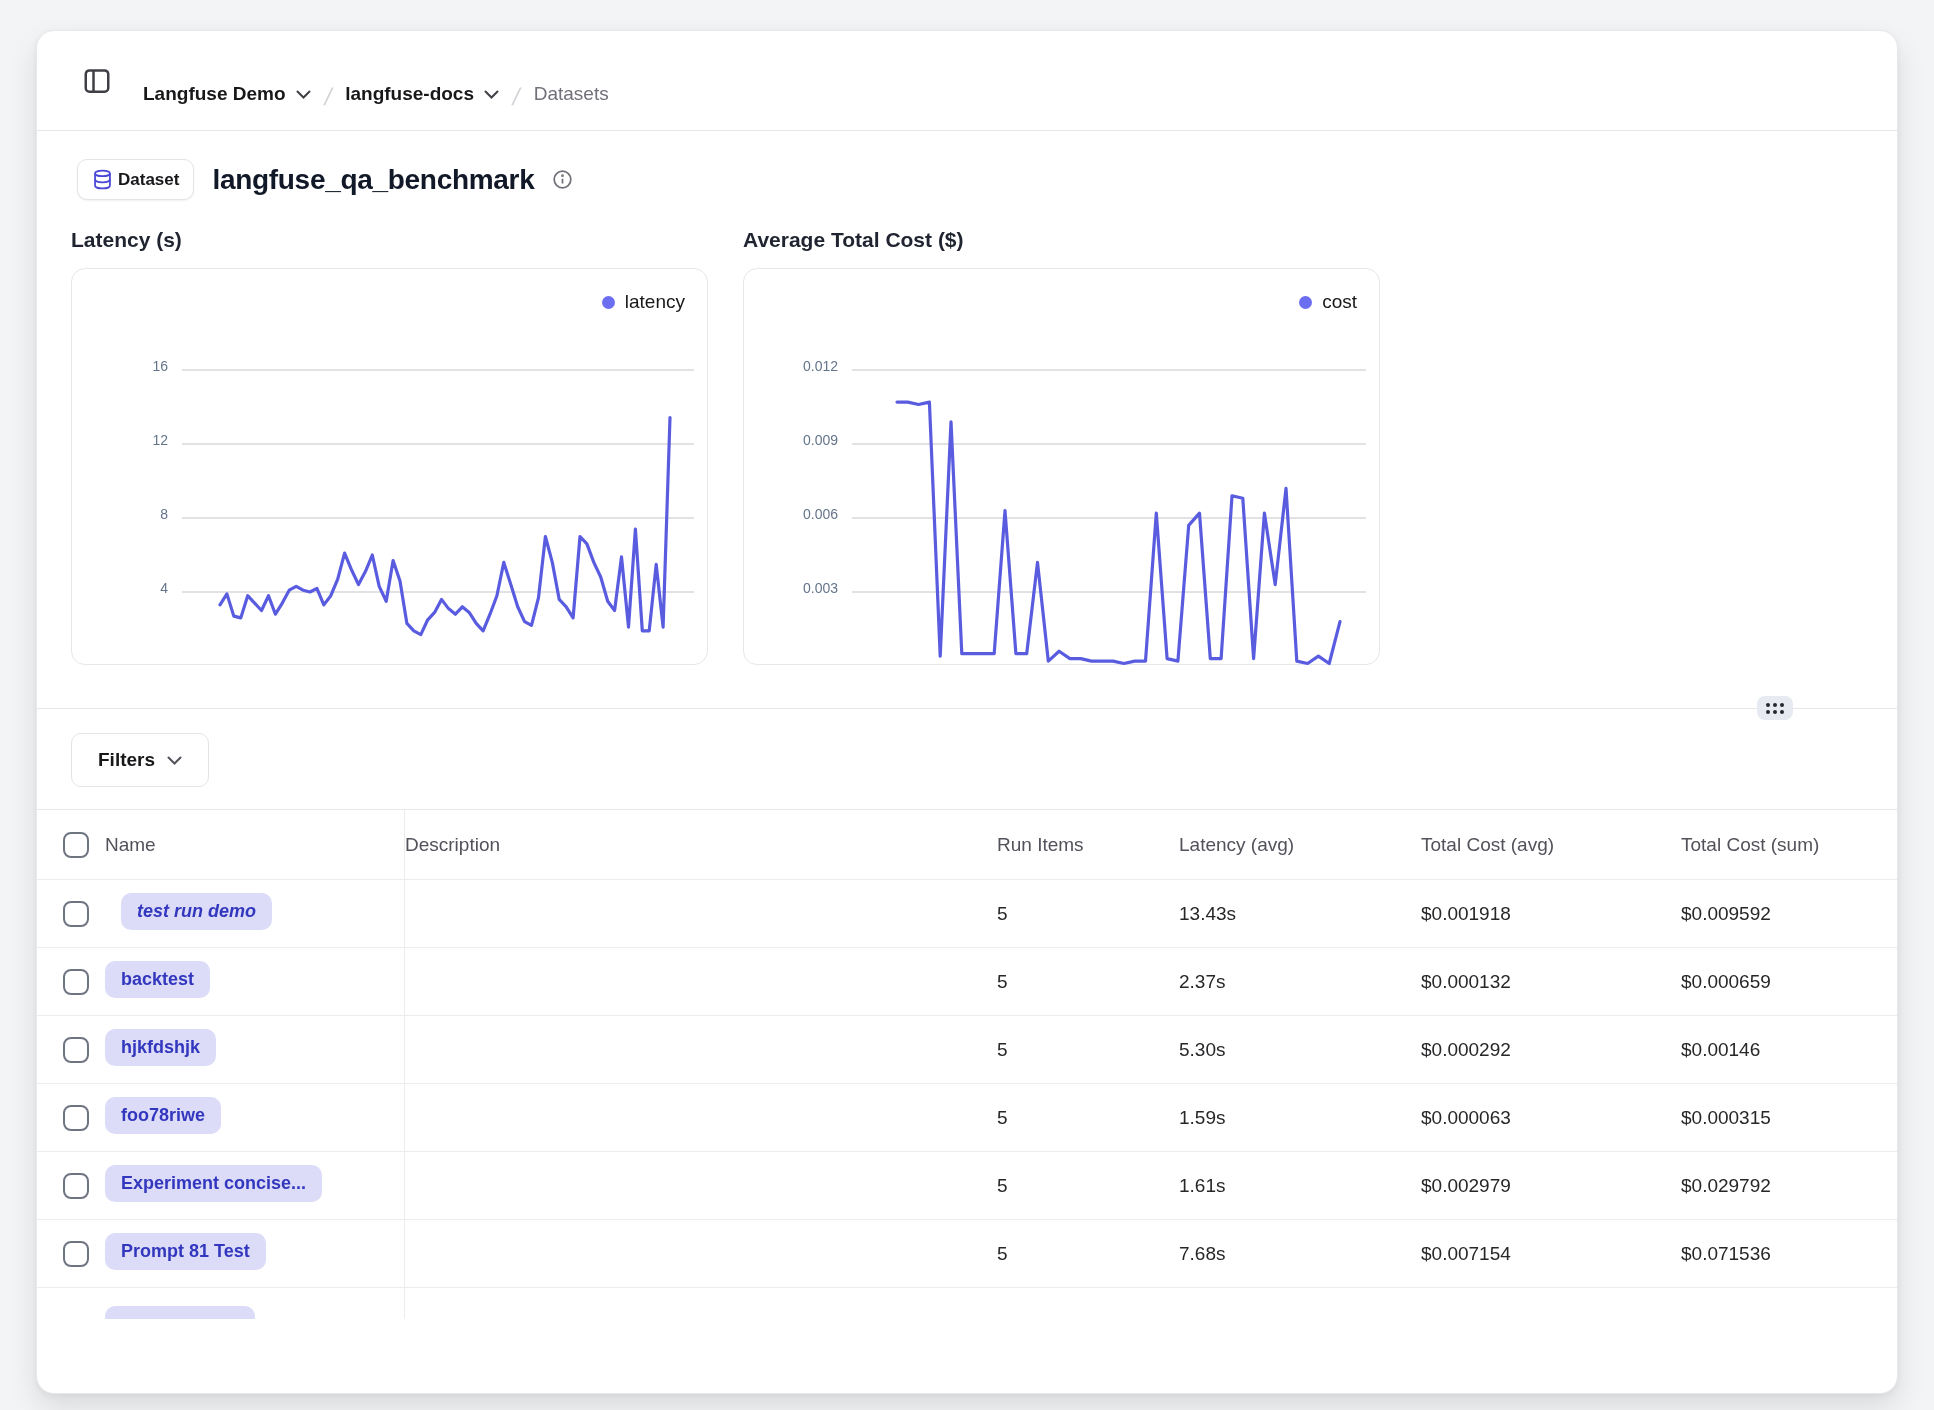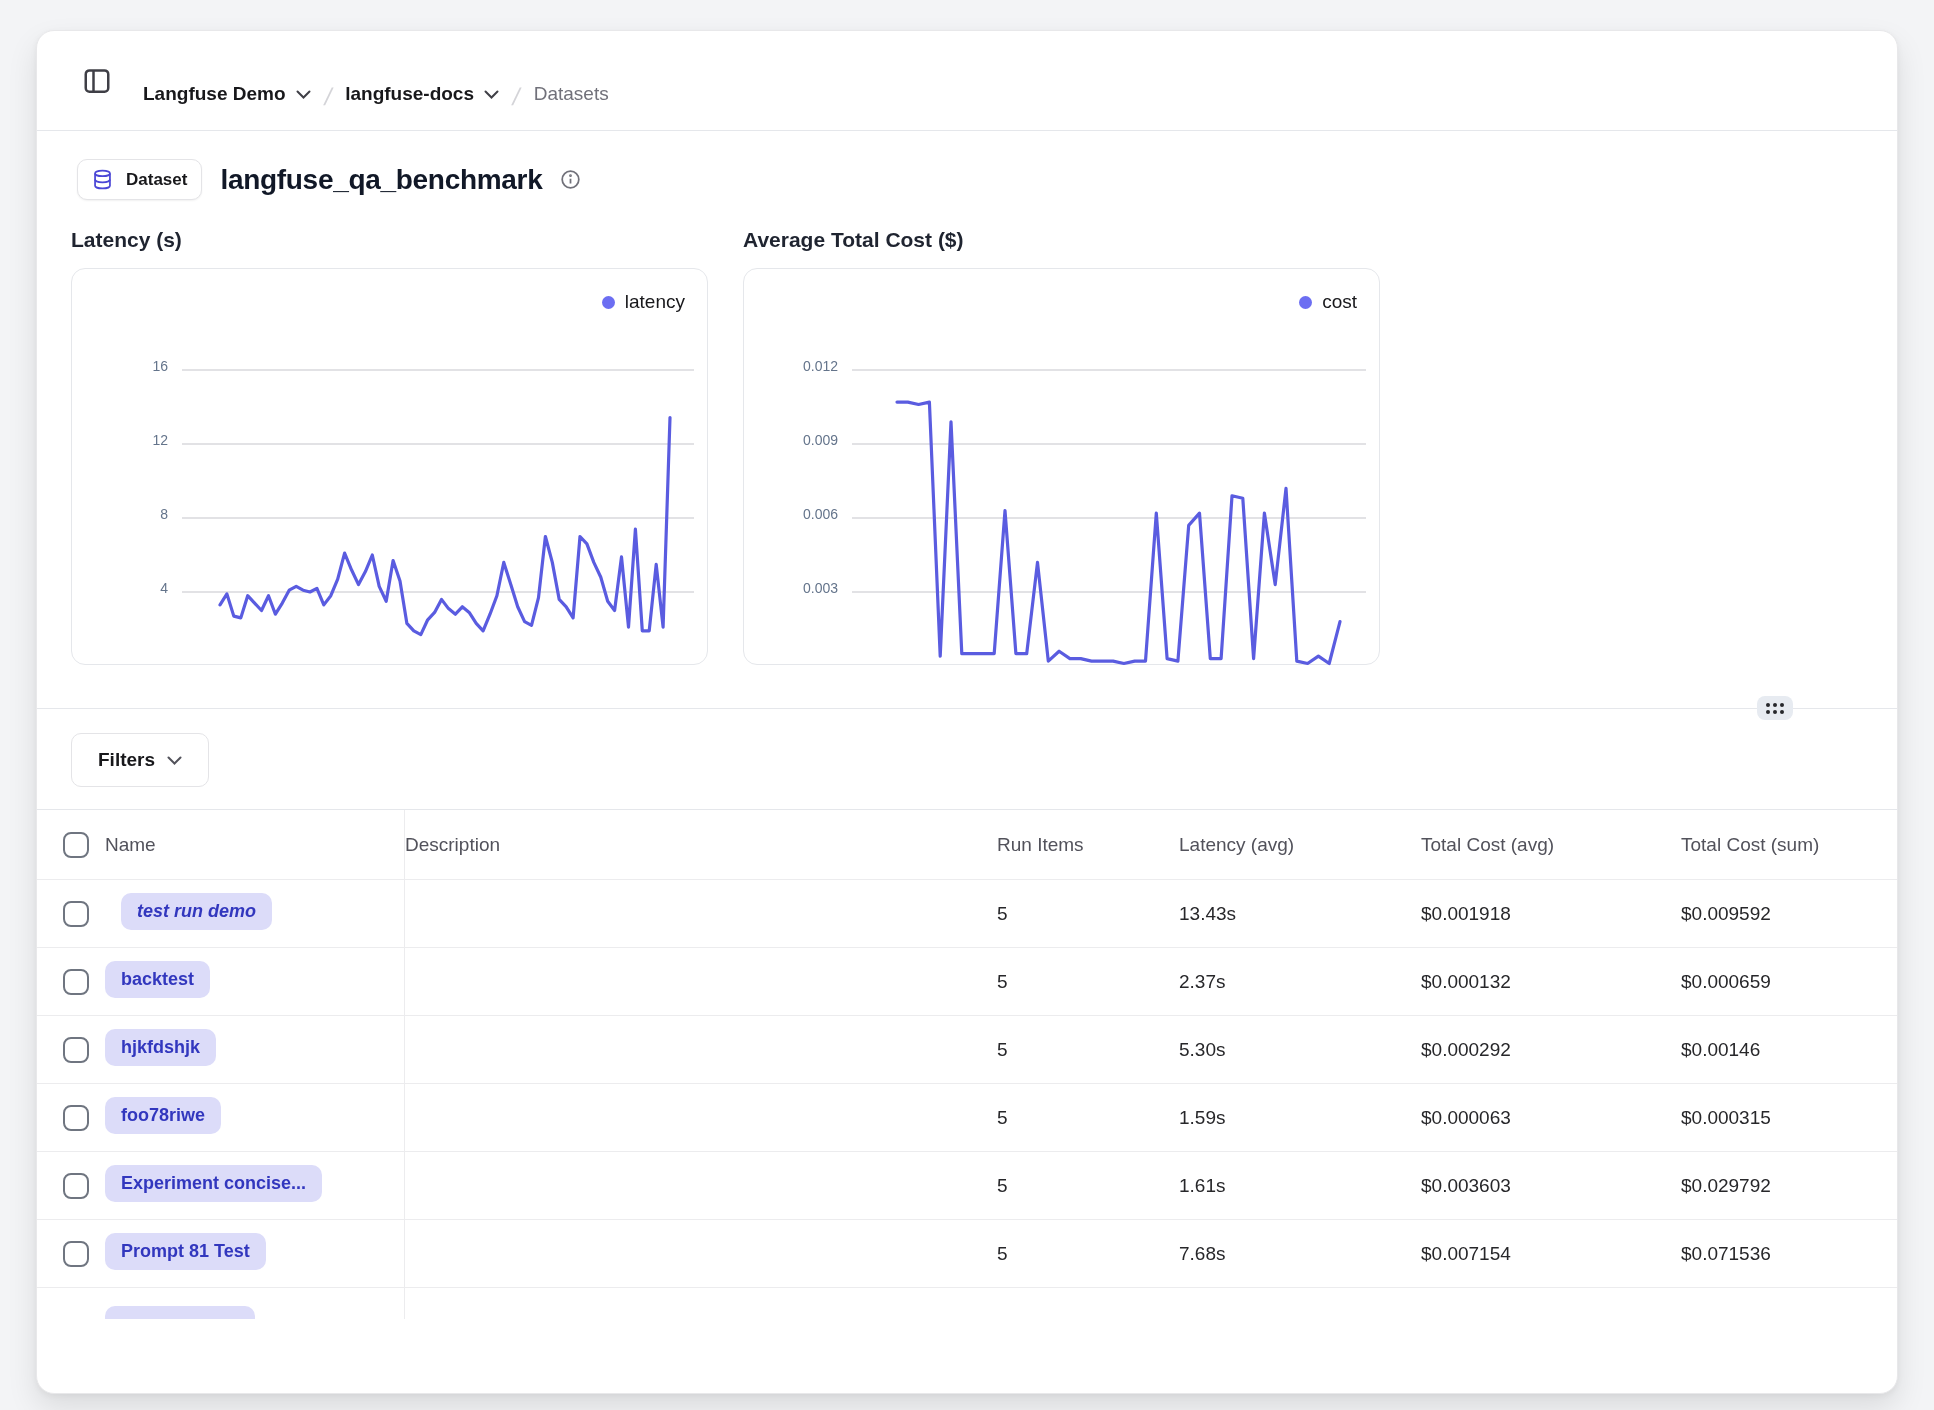--- a/index.html
+++ b/index.html
@@ -24,21 +24,21 @@
   }
   .icon-btn { display:flex; align-items:center; justify-content:center; width:40px; height:40px; border-radius:8px; cursor:pointer; }
   .crumbs { display:flex; align-items:flex-start; gap:14px;margin-top:32px; }
   .crumb { display:flex; align-items:center; gap:10px; font-size:19px; font-weight:700; color:#18181b; cursor:pointer; }
   .crumb .chev { margin-top:2px; }
   .crumb-sep { color:#d4d4d8; font-size:24px; transform:skewX(-12deg); font-weight:400; }
   .crumb-muted { font-size:19px; color:#71717a; font-weight:400; }
   
   .dataset-head { display:flex; align-items:center; gap:18px; padding:28px 40px 0 40px; }
   .dataset-badge {
-    display:flex; align-items:center; gap:13px; background:#fff;
+    display:flex; align-items:center; gap:5px; background:#fff;
     border:1px solid #e4e4e7; border-radius:10px; padding:9px 14px;
     box-shadow:0 1px 2px rgba(0,0,0,.06); font-size:17px; font-weight:700; color:#18181b;
   }
   .page-title { font-size:28px; font-weight:700; letter-spacing:-.3px; color:#111827; }
   
   .tabs { display:flex; gap:36px; padding:26px 0 0 40px; border-bottom:1px solid #e5e7eb; }
   .tab { font-size:19px; padding-bottom:16px; cursor:pointer; color:#3f3f46; font-weight:500; border-bottom:4px solid transparent; }
   .tab.active { color:#0f1115; font-weight:700; border-bottom-color:#4a46d6; }
   
   .charts { position:relative; height:508px; }
@@ -265,21 +265,21 @@
     </div>
 
     <div class="trow body">
       <span class="cb-cell">
           <span class="checkbox"></span>
         </span>
       <span class="cell" style="padding-left:0;"><span class="name-pill">Experiment concise...</span></span>
       <span class="cell desc"></span>
       <span class="cell">5</span>
       <span class="cell">1.61s</span>
-      <span class="cell">$0.003603</span>
+      <span class="cell">$0.002979</span>
       <span class="cell">$0.029792</span>
     </div>
 
     <div class="trow body">
       <span class="cb-cell">
           <span class="checkbox"></span>
         </span>
       <span class="cell" style="padding-left:0;"><span class="name-pill">Prompt 81 Test</span></span>
       <span class="cell desc"></span>
       <span class="cell">5</span>

